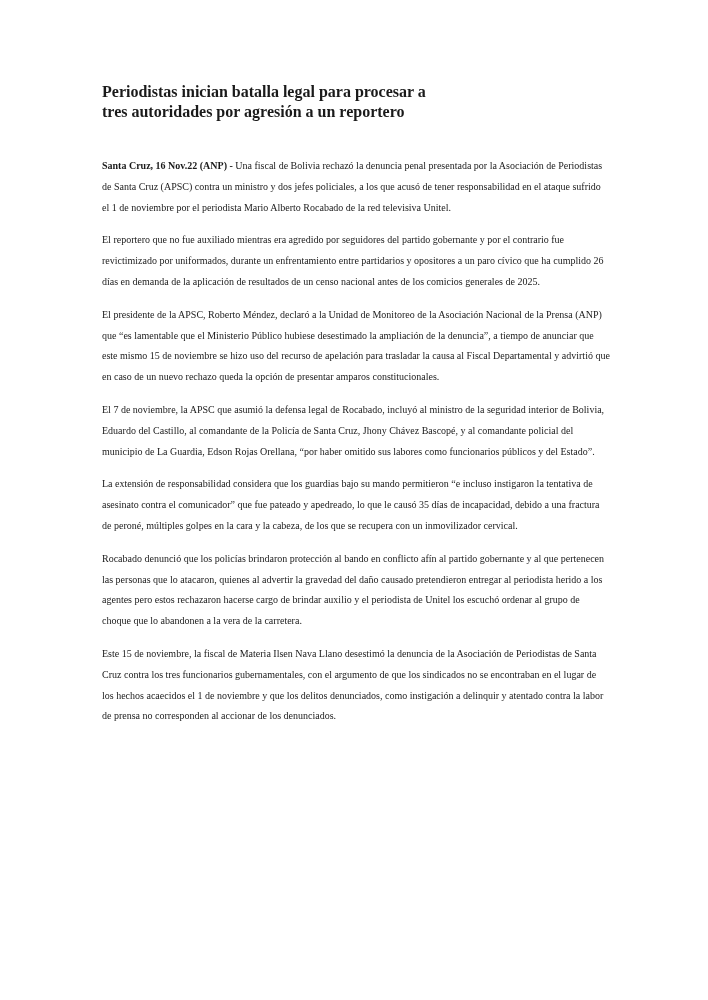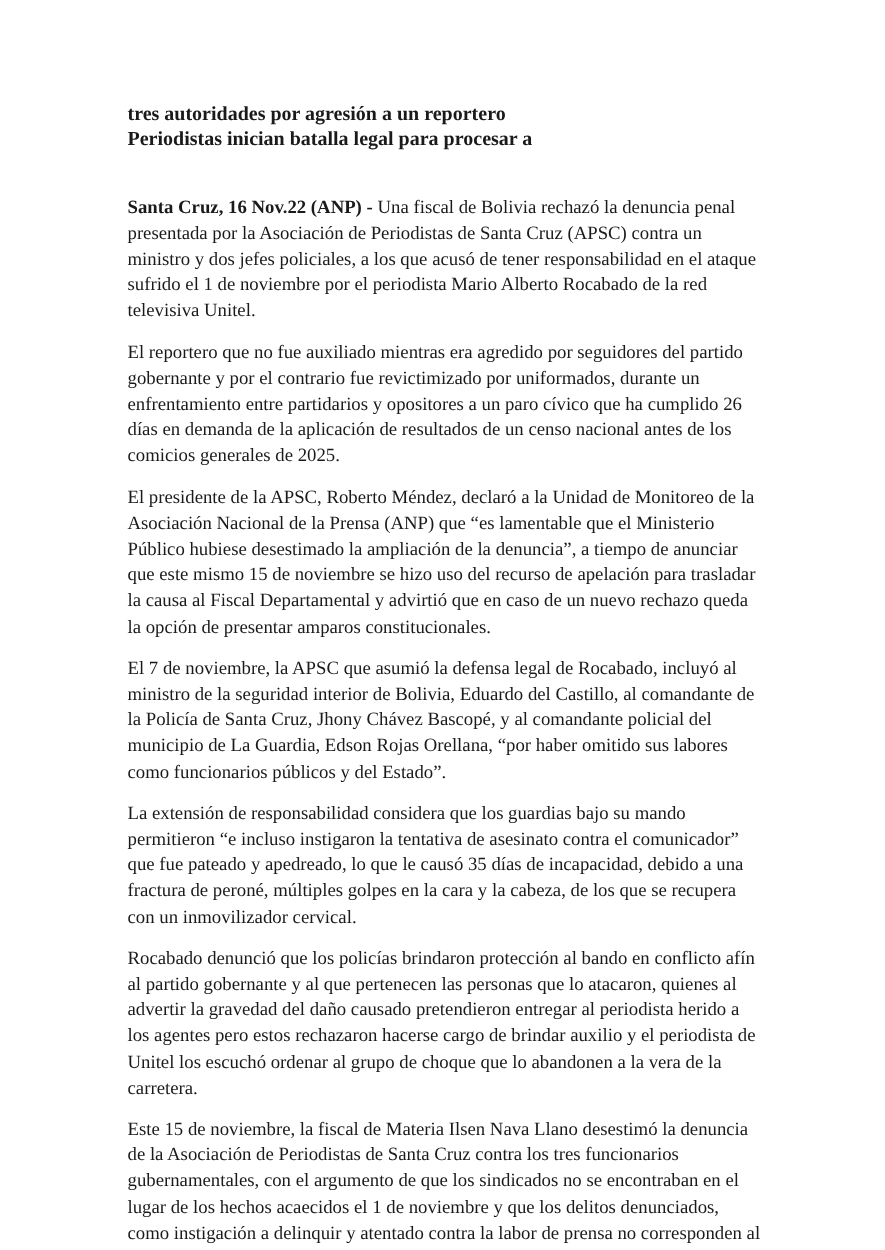--- a/index.html
+++ b/index.html
@@ -13,33 +13,33 @@
     color: #1a1a1a;
   }
   .title {
     font-weight: bold;
     font-size: 16px;
     line-height: 20px;
     margin: 0 0 34px 0;
   }
   .title span { display: block; }
   p {
-    font-size: 15px;
+    font-size: 10px;
     line-height: 20.8px;
     margin: 0 12px 12px 0;
   }
   .dateline { font-weight: bold; }
 </style>
 </head>
 <body>
 
 <div class="page">
   <h1 class="title">
+    <span>Periodistas inician batalla legal para procesar a</span>
     <span>tres autoridades por agresión a un reportero</span>
-    <span>Periodistas inician batalla legal para procesar a</span>
   </h1>
 
   <p><span class="dateline">Santa Cruz, 16 Nov.22 (ANP) -</span><span> Una fiscal de Bolivia rechazó la denuncia penal presentada por la Asociación de Periodistas de Santa Cruz (APSC) contra un ministro y dos jefes policiales, a los que acusó de tener responsabilidad en el ataque sufrido el 1 de noviembre por el periodista Mario Alberto Rocabado de la red televisiva Unitel.</span></p>
   <p>El reportero que no fue auxiliado mientras era agredido por seguidores del partido gobernante y por el contrario fue revictimizado por uniformados, durante un enfrentamiento entre partidarios y opositores a un paro cívico que ha cumplido 26 días en demanda de la aplicación de resultados de un censo nacional antes de los comicios generales de 2025.</p>
   <p>El presidente de la APSC, Roberto Méndez, declaró a la Unidad de Monitoreo de la Asociación Nacional de la Prensa (ANP) que “es lamentable que el Ministerio Público hubiese desestimado la ampliación de la denuncia”, a tiempo de anunciar que este mismo 15 de noviembre se hizo uso del recurso de apelación para trasladar la causa al Fiscal Departamental y advirtió que en caso de un nuevo rechazo queda la opción de presentar amparos constitucionales.</p>
   <p>El 7 de noviembre, la APSC que asumió la defensa legal de Rocabado, incluyó al ministro de la seguridad interior de Bolivia, Eduardo del Castillo, al comandante de la Policía de Santa Cruz, Jhony Chávez Bascopé, y al comandante policial del municipio de La Guardia, Edson Rojas Orellana, “por haber omitido sus labores como funcionarios públicos y del Estado”.</p>
   <p>La extensión de responsabilidad considera que los guardias bajo su mando permitieron “e incluso instigaron la tentativa de asesinato contra el comunicador” que fue pateado y apedreado, lo que le causó 35 días de incapacidad, debido a una fractura de peroné, múltiples golpes en la cara y la cabeza, de los que se recupera con un inmovilizador cervical.</p>
   <p>Rocabado denunció que los policías brindaron protección al bando en conflicto afín al partido gobernante y al que pertenecen las personas que lo atacaron, quienes al advertir la gravedad del daño causado pretendieron entregar al periodista herido a los agentes pero estos rechazaron hacerse cargo de brindar auxilio y el periodista de Unitel los escuchó ordenar al grupo de choque que lo abandonen a la vera de la carretera.</p>
   <p>Este 15 de noviembre, la fiscal de Materia Ilsen Nava Llano desestimó la denuncia de la Asociación de Periodistas de Santa Cruz contra los tres funcionarios gubernamentales, con el argumento de que los sindicados no se encontraban en el lugar de los hechos acaecidos el 1 de noviembre y que los delitos denunciados, como instigación a delinquir y atentado contra la labor de prensa no corresponden al accionar de los denunciados.</p>
 </div>

